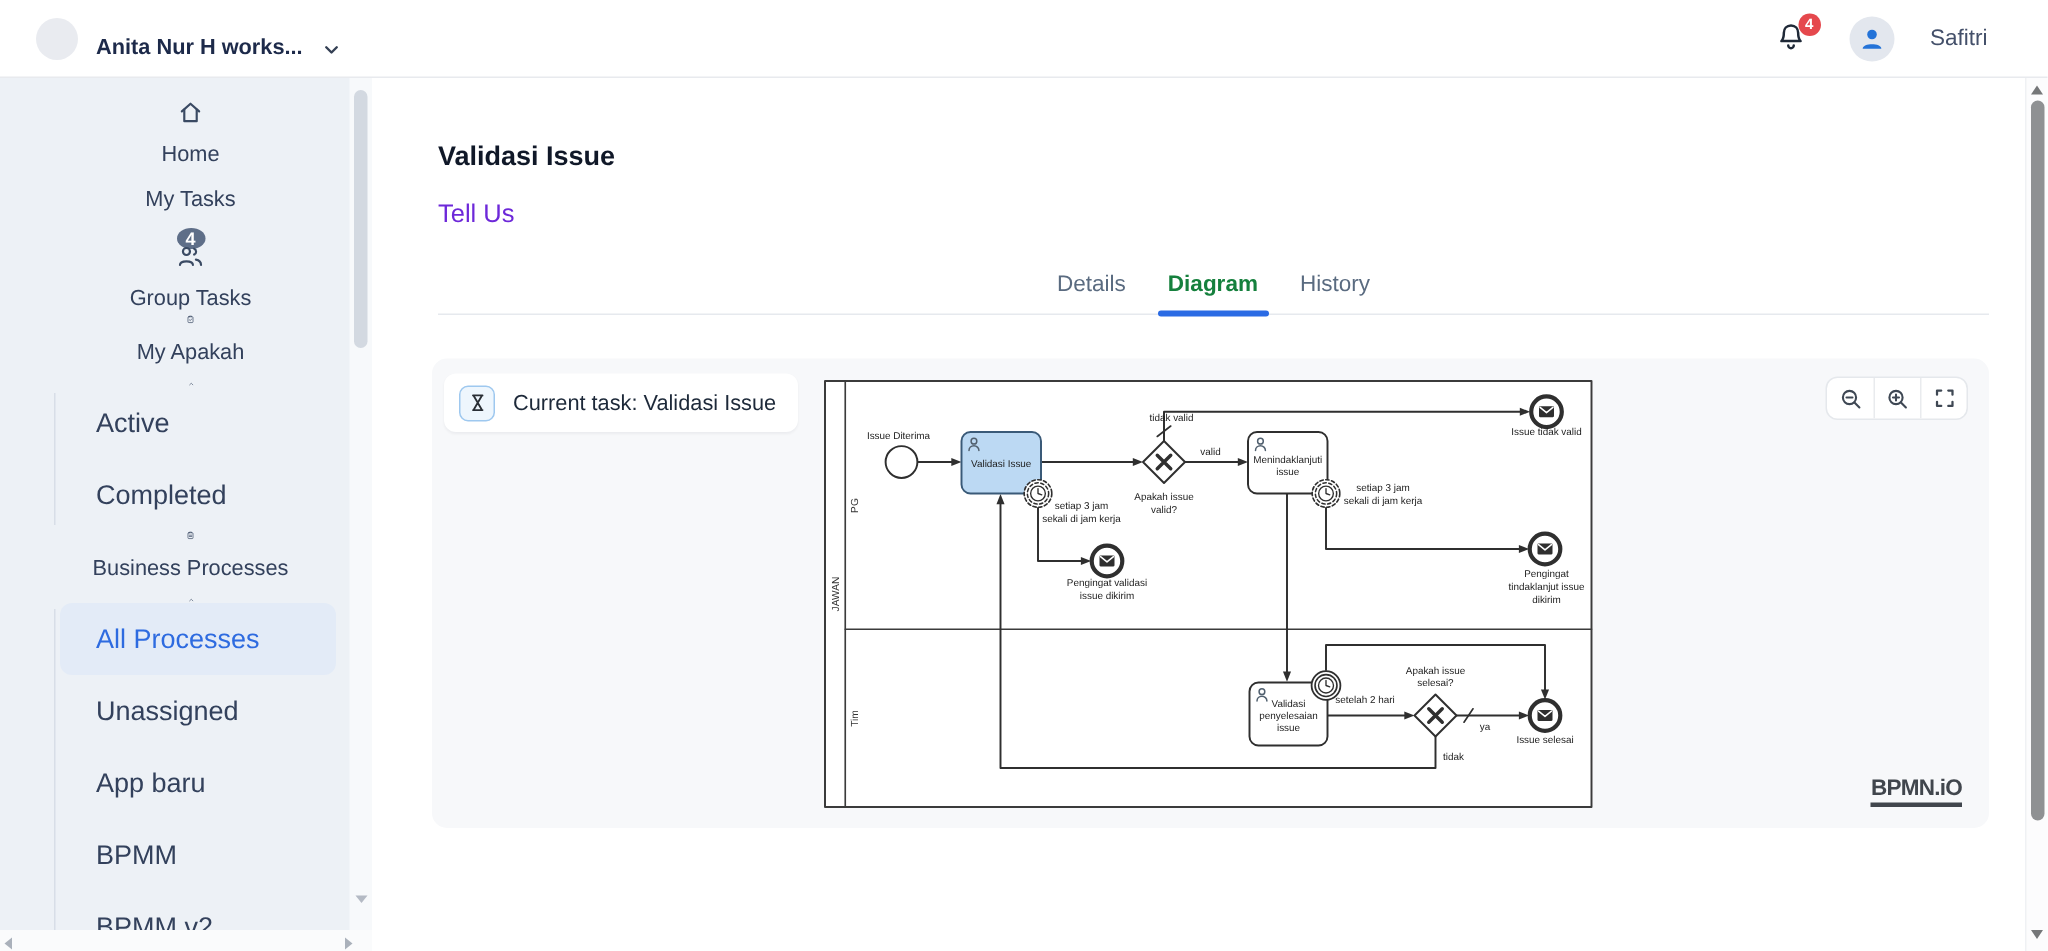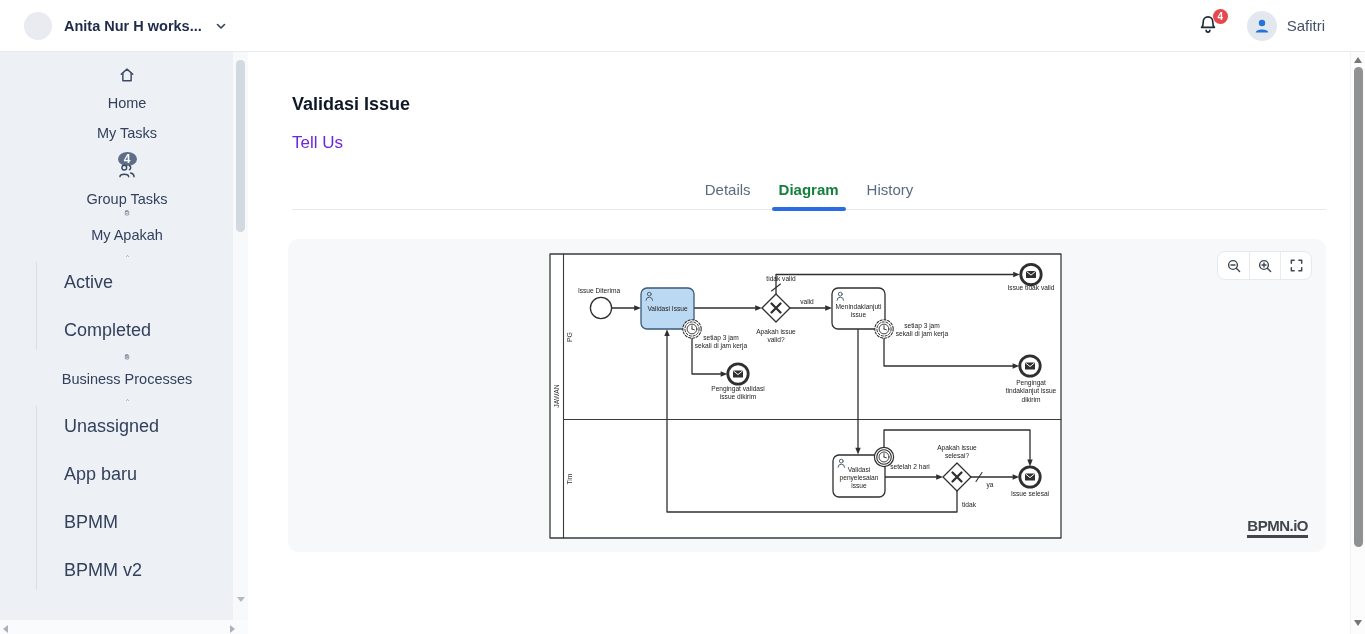--- a/index.html
+++ b/index.html
@@ -3,29 +3,29 @@
 <meta charset="utf-8">
 <style>
   * { box-sizing: border-box; margin: 0; padding: 0; }
   html,body { width:1365px; height:634px; overflow:hidden; background:#fff;
     font-family:"Liberation Sans", sans-serif; color:#1d2939; }
 
   
   .topbar { position:absolute; top:0; left:0; width:1365px; height:52px; background:#fff;
     border-bottom:1px solid #e8eaee; display:flex; align-items:center; justify-content:space-between;
     padding:0 40px 0 24px; z-index:5; }
-  .tb-left { display:flex; align-items:center; gap:12px; cursor:pointer; }
+  .tb-left { display:flex; align-items:flex-end; gap:12px; cursor:pointer; }
   .ws-avatar { width:28px; height:28px; border-radius:50%; background:#e9ebf0; }
   .ws-name { font-size:14.5px; font-weight:700; color:#1d2a4a; }
   .tb-right { display:flex; align-items:center; gap:26px; }
   .bell-wrap { position:relative; width:24px; height:24px; cursor:pointer; }
   .bell-badge { position:absolute; top:-5px; right:-7px; min-width:15px; height:15px; border-radius:50%;
     background:#e5484d; color:#fff; font-size:10px; font-weight:700; display:flex; align-items:center;
     justify-content:center; }
-  .user-wrap { display:flex; align-items:center; gap:10px; cursor:pointer; }
+  .user-wrap { display:flex; align-items:center; gap:24px; cursor:pointer; }
   .user-avatar { width:30px; height:30px; border-radius:50%; background:#e3e7ee; display:flex;
     align-items:center; justify-content:center; }
   .user-name { font-size:15px; font-weight:500; color:#44506a; }
 
   
   .sidebar { position:absolute; top:52px; left:0; width:248px; bottom:0; background:#edf1f6; }
   .nav { padding-top:14px; }
   .nav-item { height:48px; display:flex; align-items:center; padding:0 22px 0 28px; gap:11px;
     font-size:14.5px; color:#33415c; cursor:pointer;flex-direction:column; }
   .nav-item .grow { flex:1; }
@@ -172,20 +172,21 @@
           <path d="M7.4 4 V2.6 H12.6 V4"></path>
         <path d="M7.3 9.6 H12.7"></path>
           <path d="M7.3 12.6 H12.7"></path>
       </svg>
       <span class="grow">Business Processes</span>
       <svg width="13" height="13" viewBox="0 0 14 14">
         <path d="M3.5 8.5 L7 5 L10.5 8.5" fill="none" stroke="#4a5a72" stroke-width="1.5" stroke-linecap="round" stroke-linejoin="round"></path>
       </svg>
     </div>
     <div class="nav-children">
+      <div class="nav-child selected">All Processes</div>
       <div class="nav-child">Unassigned</div>
       <div class="nav-child">App baru</div>
       <div class="nav-child">BPMM</div>
       <div class="nav-child">BPMM v2</div>
     </div>
   </div>
   <div class="sb-vtrack">
     <div class="sb-vthumb"></div>
     <div class="sb-varrow"></div>
   </div>
@@ -199,20 +200,28 @@
   <div class="page-title">Validasi Issue</div>
   <div class="page-link">Tell Us</div>
 
   <div class="tabs">
     <div class="tab">Details</div>
     <div class="tab active">Diagram</div>
     <div class="tab">History</div>
   </div>
 
   <div class="card">
+    <div class="task-chip">
+      <span class="chip-icon">
+        <svg width="15" height="15" viewBox="0 0 16 16">
+          <path d="M4.6 2.8 H11.4 M4.6 13.2 H11.4 M5 2.8 L11 13.2 M11 2.8 L5 13.2" fill="none" stroke="#2a2f36" stroke-width="1.3" stroke-linecap="round"></path>
+        </svg>
+      </span>
+      <span class="chip-text">Current task: Validasi Issue</span>
+    </div>
 
     <div class="zoom-controls">
       <div class="zc-btn">
         <svg width="16" height="16" viewBox="0 0 16 16">
           <circle cx="7" cy="7" r="4.4" fill="none" stroke="#3f4854" stroke-width="1.4"></circle>
           <path d="M10.3 10.3 L13.6 13.6 M5 7 H9" stroke="#3f4854" stroke-width="1.4" stroke-linecap="round" fill="none"></path>
         </svg>
       </div>
       <div class="zc-btn">
         <svg width="16" height="16" viewBox="0 0 16 16">

